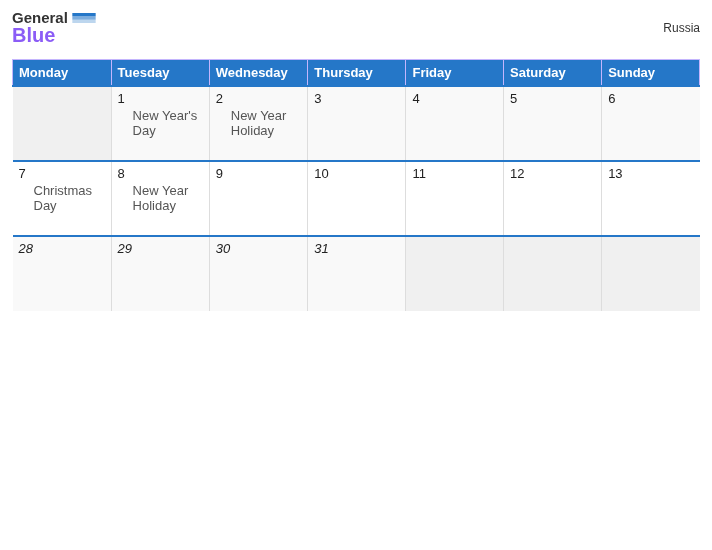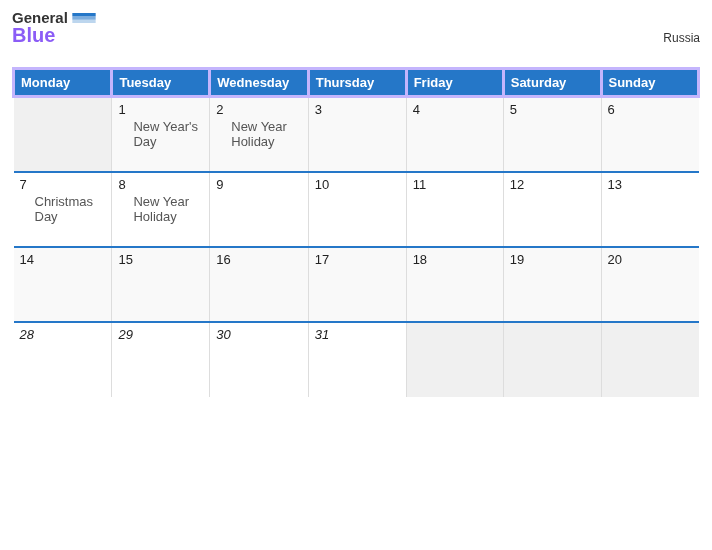--- a/index.html
+++ b/index.html
@@ -12,22 +12,22 @@
     }
     .page {
       width: 712px;
       height: 550px;
       background: #fff;
       padding: 10px 12px;
     }
     .header {
       display: flex;
       justify-content: space-between;
-      align-items: flex-end;
-      margin-bottom: 22px;
+      align-items: center;
+      margin-bottom: 14px;
     }
     .logo {
       display: flex;
       flex-direction: column;
       align-items: flex-start;
       line-height: 1;
     }
     .logo-general {
       font-size: 15px;
       font-weight: bold;
@@ -67,21 +67,21 @@
       width: 100%;
       border-collapse: collapse;
     }
     .calendar thead tr th {
       background-color: #2577c8;
       color: #fff;
       font-size: 13px;
       font-weight: bold;
       padding: 5px 6px;
       text-align: left;
-      border: 3px solid #c4b5fd;
+      border: 1px solid #c4b5fd;
     }
     .calendar tbody tr {
       border-top: 2px solid #2577c8;
     }
     .calendar tbody tr td {
       width: 99px;
       height: 75px;
       vertical-align: top;
       padding: 4px 6px;
       border-right: 1px solid #ddd;
@@ -198,43 +198,20 @@
           </td>
           <td>
             <span class="day-number">12</span>
           </td>
           <td>
             <span class="day-number">13</span>
           </td>
         </tr>
         <tr>
           <td>
-            <span class="day-number">14</span>
-          </td>
-          <td>
-            <span class="day-number">15</span>
-          </td>
-          <td>
-            <span class="day-number">16</span>
-          </td>
-          <td>
-            <span class="day-number">17</span>
-          </td>
-          <td>
-            <span class="day-number">18</span>
-          </td>
-          <td>
-            <span class="day-number">19</span>
-          </td>
-          <td>
-            <span class="day-number">20</span>
-          </td>
-        </tr>
-        <tr>
-          <td>
             <span class="day-number">28</span>
           </td>
           <td>
             <span class="day-number">29</span>
           </td>
           <td>
             <span class="day-number">30</span>
           </td>
           <td>
             <span class="day-number">31</span>

